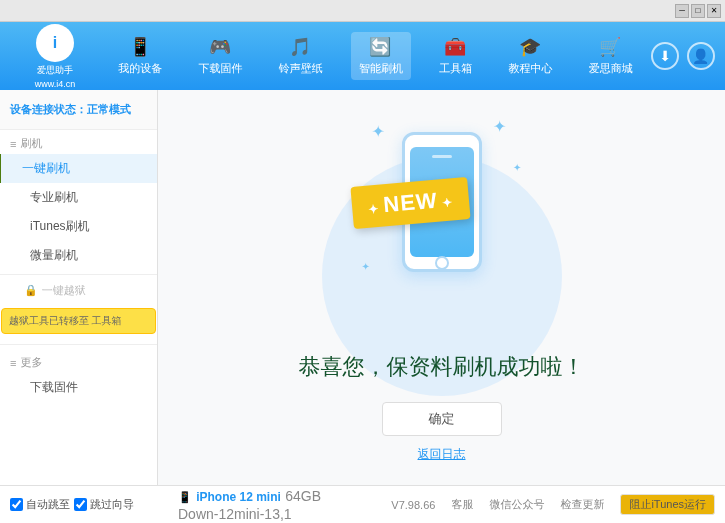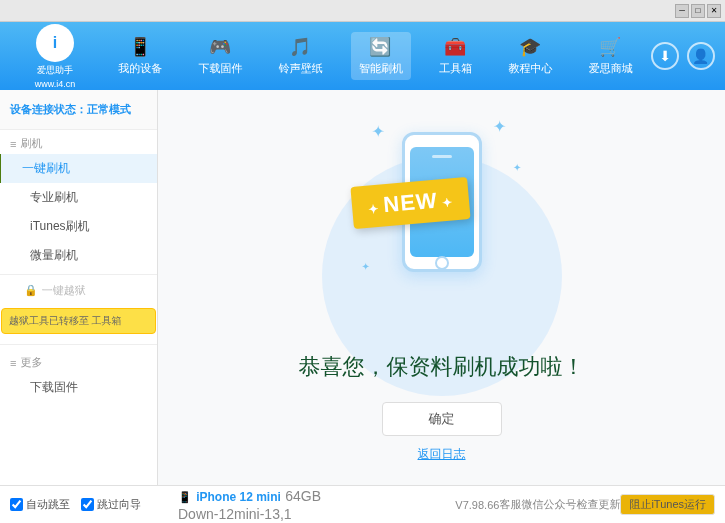--- a/index.html
+++ b/index.html
@@ -297,21 +297,21 @@
       height: 38px;
       background: white;
       border-top: 1px solid #e0e0e0;
       display: flex;
       align-items: center;
       padding: 0 10px;
     }
     .bottom-left {
       display: flex;
       align-items: center;
-      gap: 11px;
+      gap: 4px;
       width: 158px;
     }
     .checkbox-item {
       display: flex;
       align-items: center;
       gap: 3px;
       font-size: 11px;
       color: #555;
       cursor: pointer;
     }
@@ -324,20 +324,21 @@
     .device-name {
       font-size: 12px;
       color: #2196f3;
       font-weight: bold;
     }
     .device-detail { font-size: 14px; color: #888; }
 
     .bottom-right {
       display: flex;
       align-items: center;
+      gap: 16px;
       font-size: 11px;
       color: #888;
     }
     .bottom-right a { color: #888; text-decoration: none; cursor: pointer; }
 
     .stop-btn {
       border: 1px solid #e0e0e0;
       padding: 2px 8px;
       border-radius: 3px;
       font-size: 11px;

